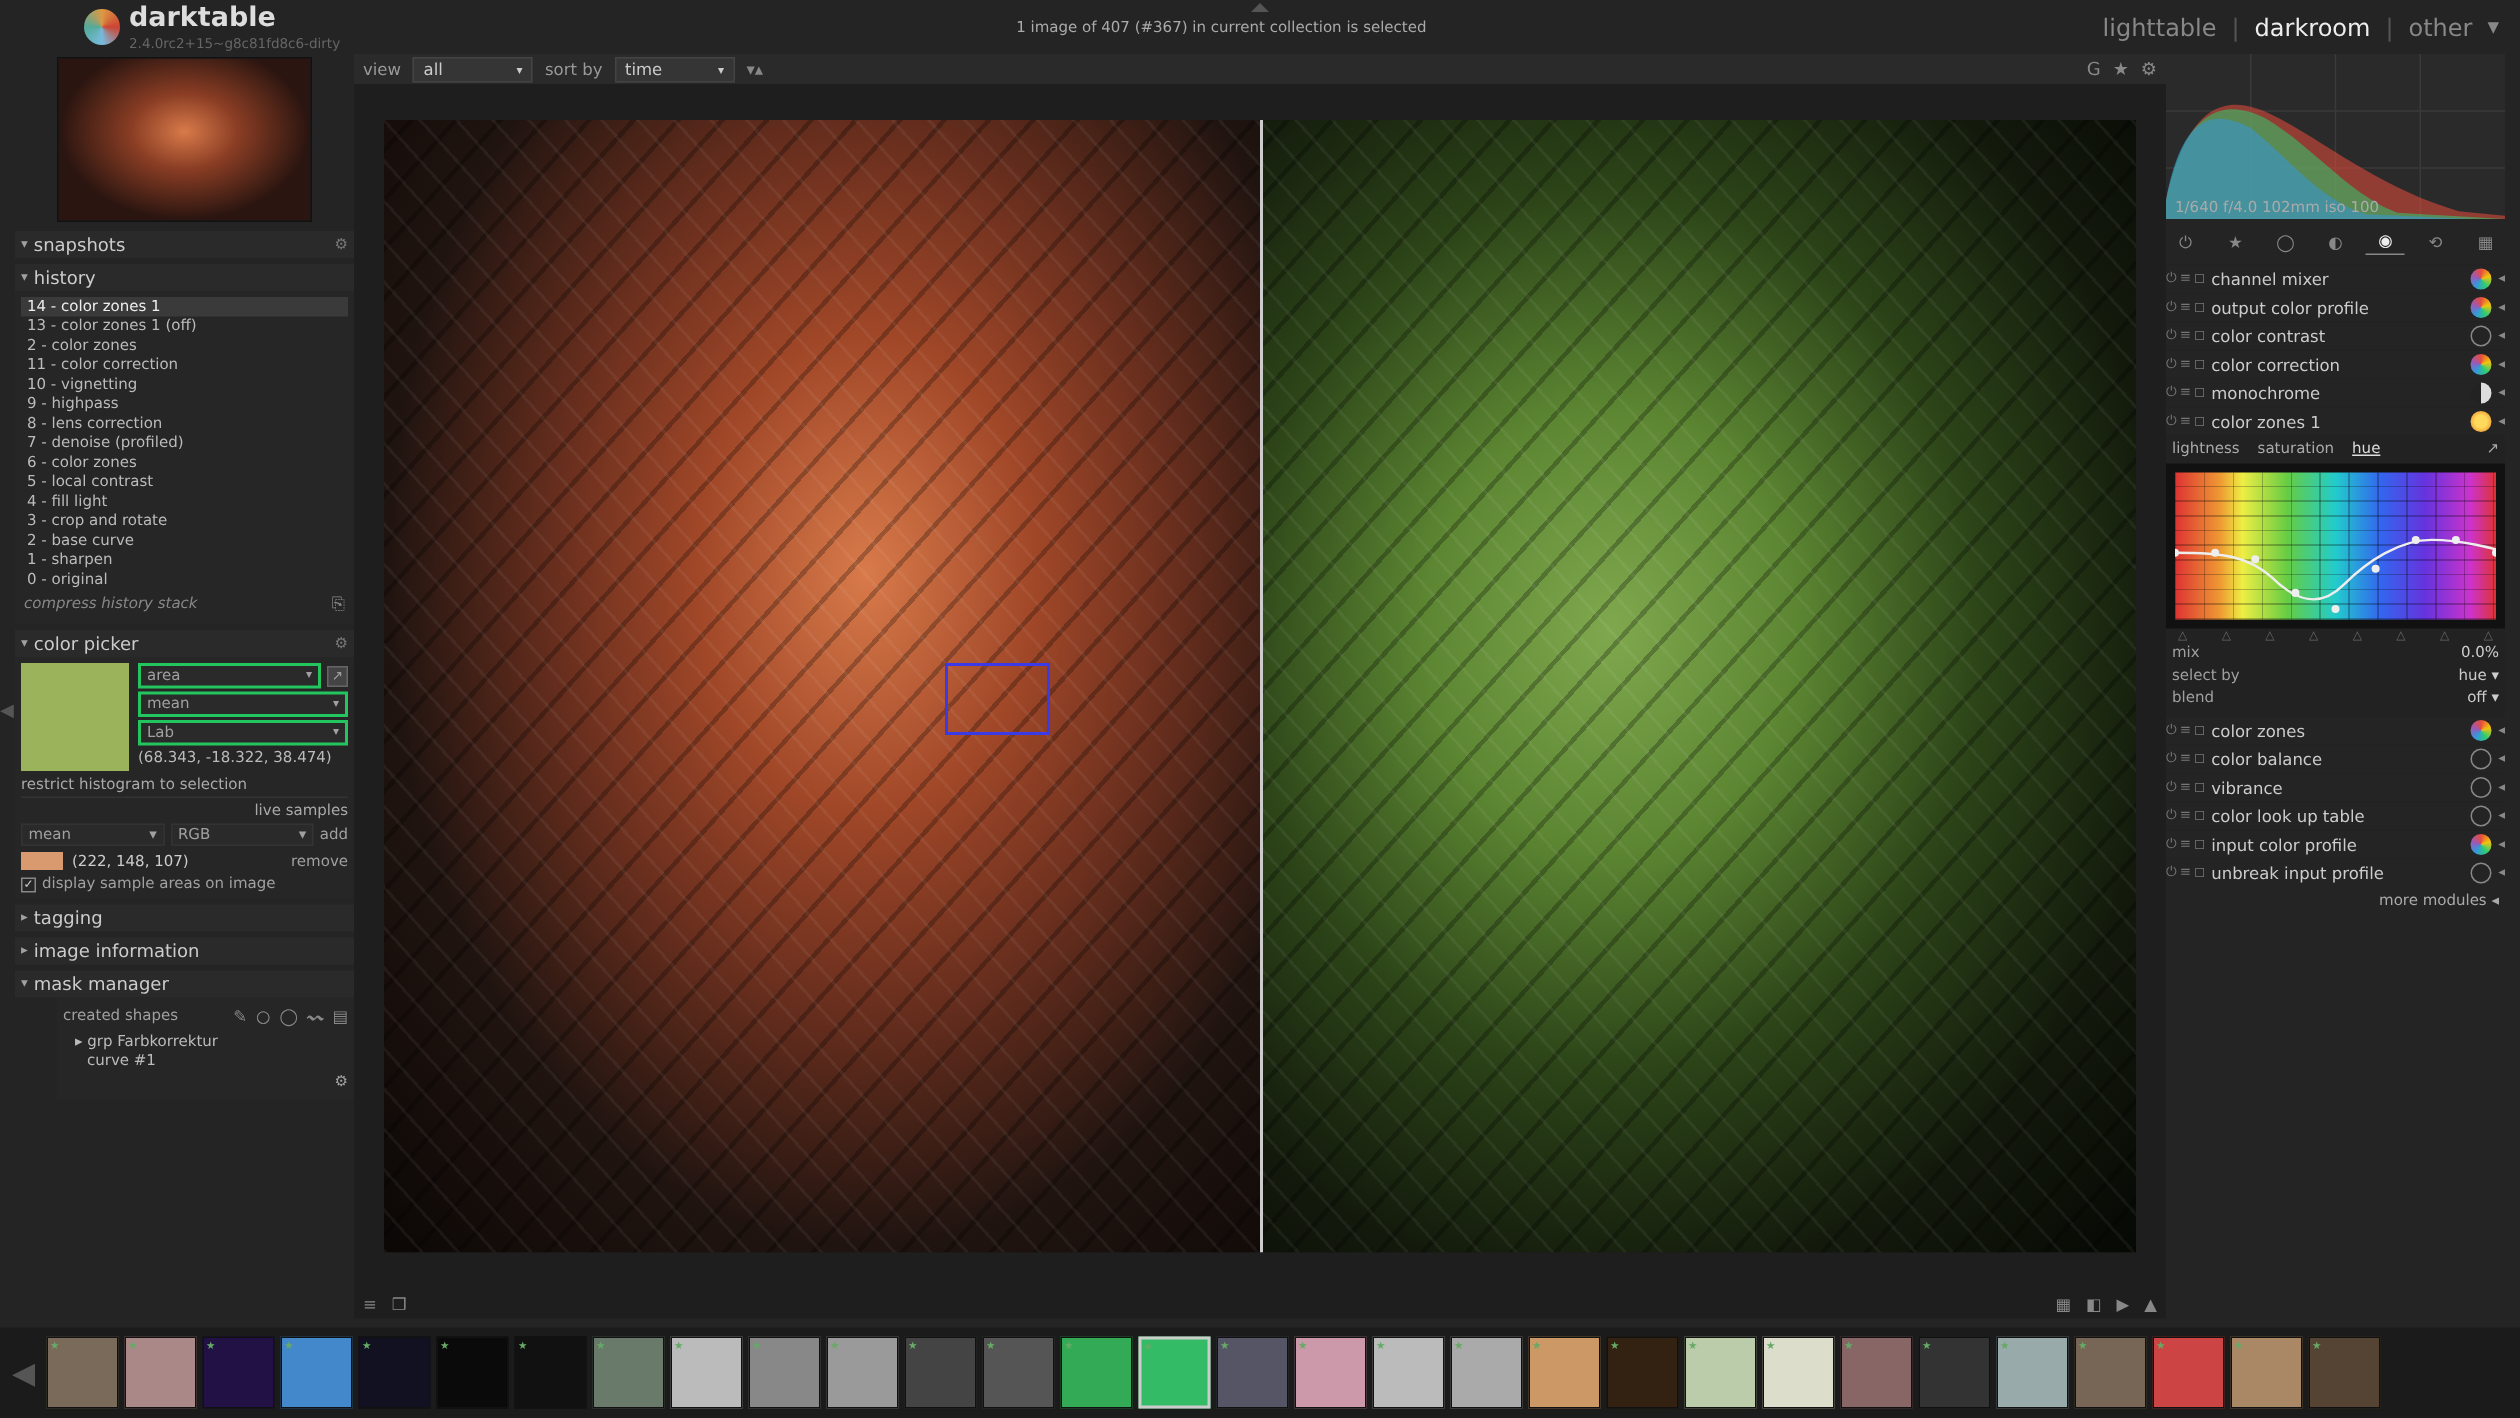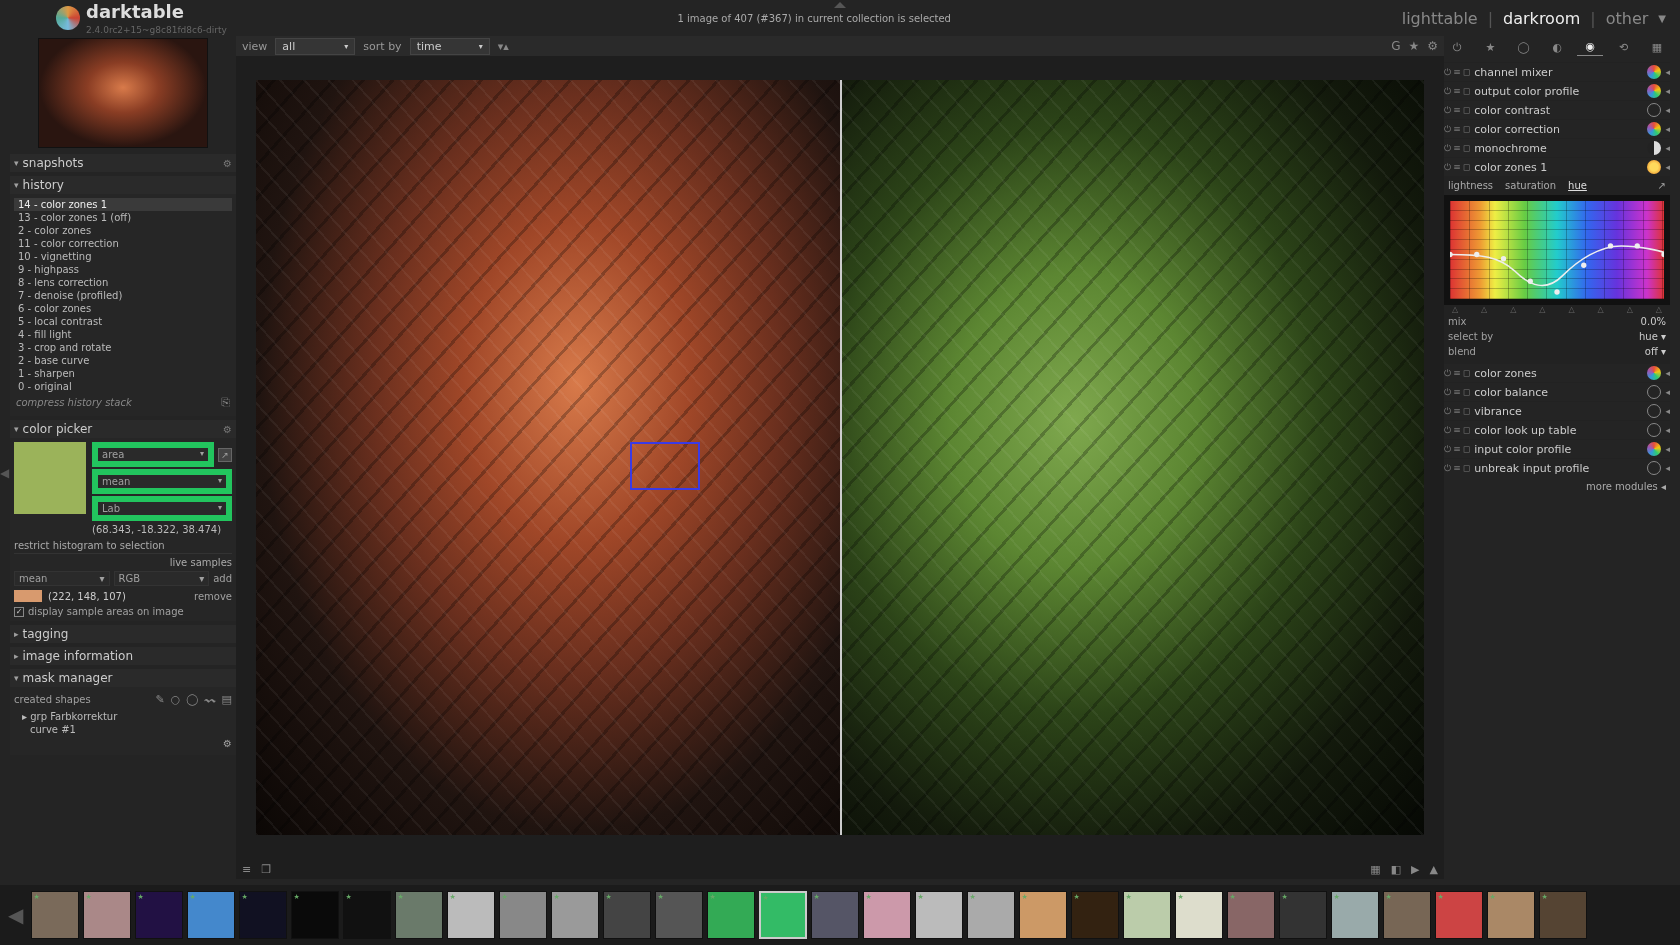--- a/index.html
+++ b/index.html
@@ -66,36 +66,36 @@
 .hist-footer { display:flex; align-items:center; padding:3px 2px; }
 .hist-footer .lbl { flex:1; font-size:10px; font-style:italic; color:#888; }
 .hist-footer .icon { color:#888; }
 
 
 .cp-body { display:flex; flex-direction:column; gap:2px; }
 .cp-top { display:flex; gap:6px; }
 .cp-swatch { width:72px; height:72px; background:#9bb35a; }
 .cp-ctrls { flex:1; display:flex; flex-direction:column; gap:2px; font-size:10px; }
 .cp-row { display:flex; align-items:center; gap:4px; }
-.cp-row .val { flex:1; background:#2a2a2a; padding:1px 4px; display:flex; justify-content:space-between; border:6px solid #22c55e; }
+.cp-row .val { flex:1; background:#2a2a2a; padding:1px 4px; display:flex; justify-content:space-between; border:2px solid #22c55e; }
 .cp-row .val .arr { font-size:8px; }
 .cp-row .picker-icon { width:14px; height:14px; background:#444; border:1px solid #666; display:flex; align-items:center; justify-content:center; font-size:9px; }
 .cp-lab { font-size:10px; color:#bbb; padding:1px 0; }
 .cp-restrict { font-size:10px; color:#aaa; padding:2px 0; border-bottom:1px solid #333; }
 .cp-live { text-align:right; font-size:10px; color:#aaa; padding:1px 0; }
 .cp-sample-header { display:flex; gap:4px; align-items:center; font-size:10px; }
 .cp-sample-header .sel { flex:1; background:#2a2a2a; padding:1px 4px; display:flex; justify-content:space-between; border:1px solid #333; }
 .cp-sample-row { display:flex; align-items:center; gap:6px; font-size:10px; padding:2px 0; }
 .cp-sample-sw { width:28px; height:12px; background:#d89a6e; }
 .cp-sample-row .txt { flex:1; text-align:left; color:#ccc; }
 .cp-check { display:flex; align-items:center; gap:4px; font-size:10px; }
 .cp-check .box { width:10px; height:10px; border:1px solid #888; display:flex; align-items:center; justify-content:center; font-size:8px; color:#ccc; }
 
 
-.mask-body { font-size:10px; }
+.mask-body { font-size:10px;margin-left:28px; }
 .mask-top { display:flex; align-items:center; gap:6px; padding-bottom:3px; }
 .mask-top .lbl { flex:1; }
 .mask-top .icon { color:#888; font-size:11px; cursor:pointer; }
 .mask-row { padding:1px 8px; color:#bbb; }
 .mask-footer { text-align:right; padding:2px 0; }
 
 
 .expand-handle-left { position:absolute; left:0; top:50%; transform:translateY(-50%); color:#555; font-size:12px; }
 
 
@@ -340,20 +340,36 @@
     <span>❒</span>
     <div class="spacer"></div>
     <span>▦</span>
     <span>◧</span>
     <span>▶</span>
     <span>▲</span>
   </div>
 </div>
 
 <div class="right-panel">
+  <div class="histogram">
+    <svg class="histo-svg" viewBox="0 0 220 110" preserveAspectRatio="none">
+      <rect x="0" y="0" width="220" height="110" fill="#2a2a2a"></rect>
+      <g stroke="#3a3a3a">
+        <line x1="55" y1="0" x2="55" y2="110"></line>
+          <line x1="110" y1="0" x2="110" y2="110"></line>
+          <line x1="165" y1="0" x2="165" y2="110"></line>
+        <line x1="0" y1="37" x2="220" y2="37"></line>
+          <line x1="0" y1="74" x2="220" y2="74"></line>
+      </g>
+      <path d="M0,95 C15,30 40,25 70,40 C100,55 140,88 190,102 L220,105 L220,110 L0,110 Z" fill="rgba(231,76,60,0.55)"></path>
+      <path d="M0,95 C12,35 38,28 65,42 C95,60 120,92 150,103 L220,107 L220,110 L0,110 Z" fill="rgba(46,204,113,0.55)"></path>
+      <path d="M0,95 C10,40 30,35 55,48 C80,68 100,95 130,104 L220,108 L220,110 L0,110 Z" fill="rgba(52,152,219,0.55)"></path>
+    </svg>
+    <div class="histo-caption">1/640 f/4.0 102mm iso 100</div>
+  </div>
 
   <div class="module-tabs">
     <span class="tab">⏻</span>
     <span class="tab">★</span>
     <span class="tab">◯</span>
     <span class="tab">◐</span>
     <span class="tab active">◉</span>
     <span class="tab">⟲</span>
     <span class="tab">▦</span>
   </div>

